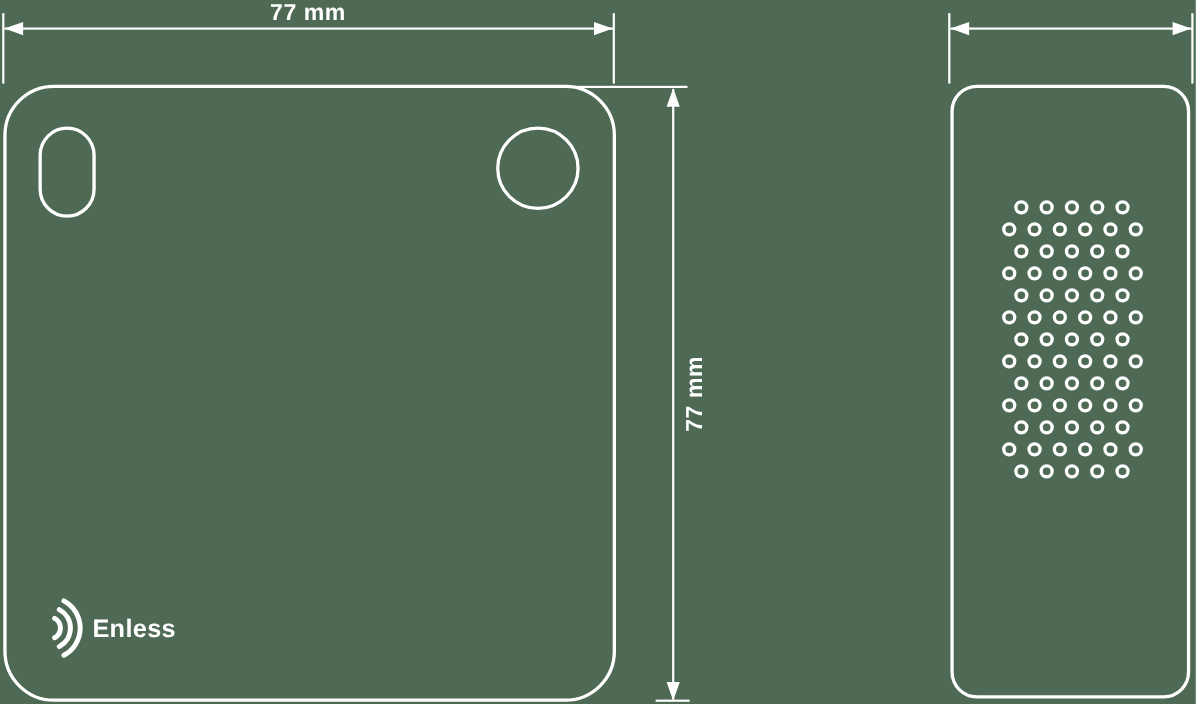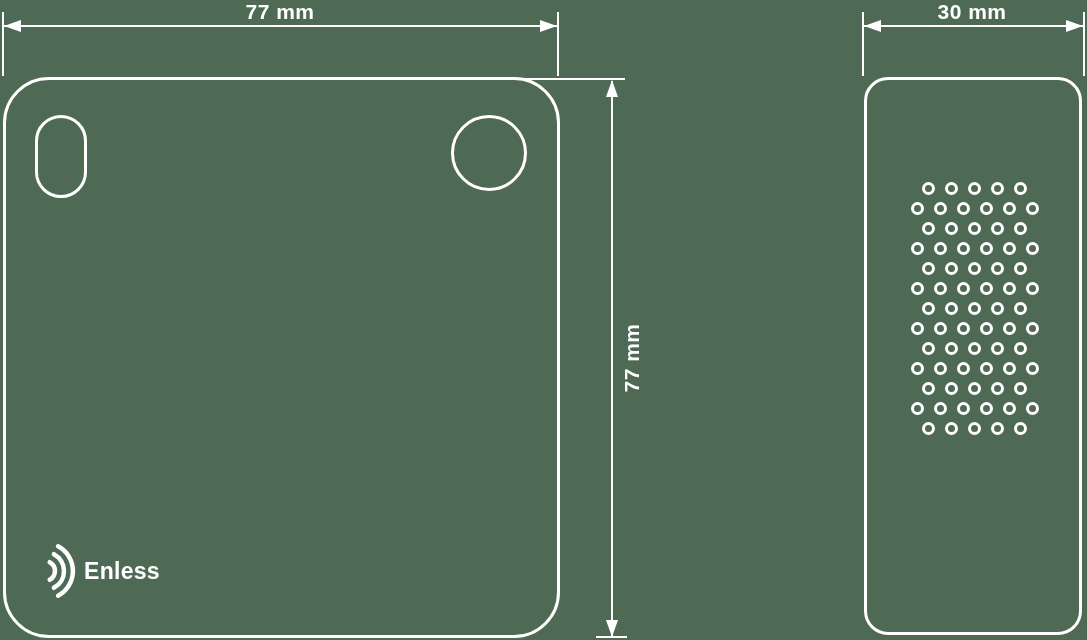--- a/index.html
+++ b/index.html
@@ -156,15 +156,14 @@
       <div class="vent-hole" style="width: 13px; height: 13px; left: 967.5px; top: 421.5px;"></div>
       <div class="vent-hole" style="width: 13px; height: 13px; left: 990.5px; top: 421.5px;"></div>
       <div class="vent-hole" style="width: 13px; height: 13px; left: 1013.5px; top: 421.5px;"></div>
     </div>
 
   <div class="line" style="left:862px; top:12px; width:2px; height:64px;"></div>
   <div class="line" style="left:1083px; top:12px; width:2px; height:64px;"></div>
   <div class="line" style="left:864px; top:25px; width:220px; height:2px;"></div>
   <div class="arr arr-left" style="left:864px;  top:20px;"></div>
   <div class="arr arr-right" style="left:1066px; top:20px;"></div>
-  <div class="dim-label" style="left:912px; top:0px; width:120px;">30 mm</div>
 
 </div>
 
 </body></html>

